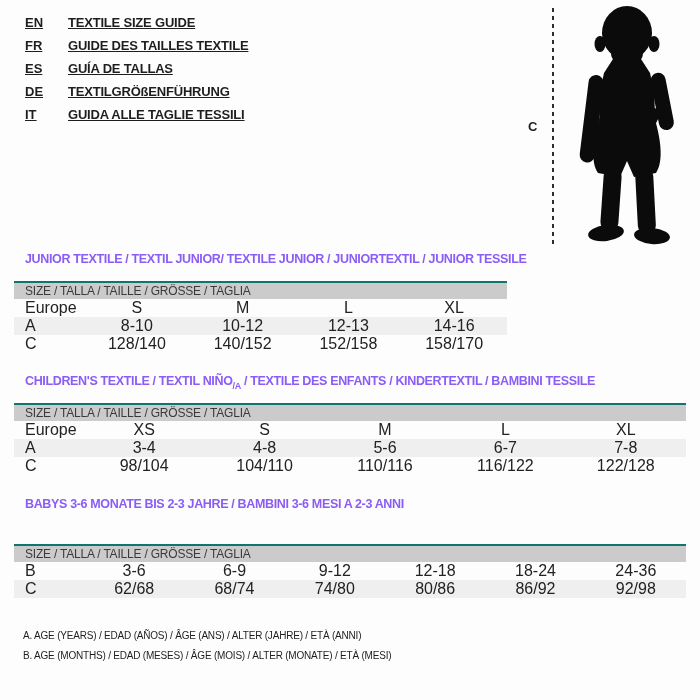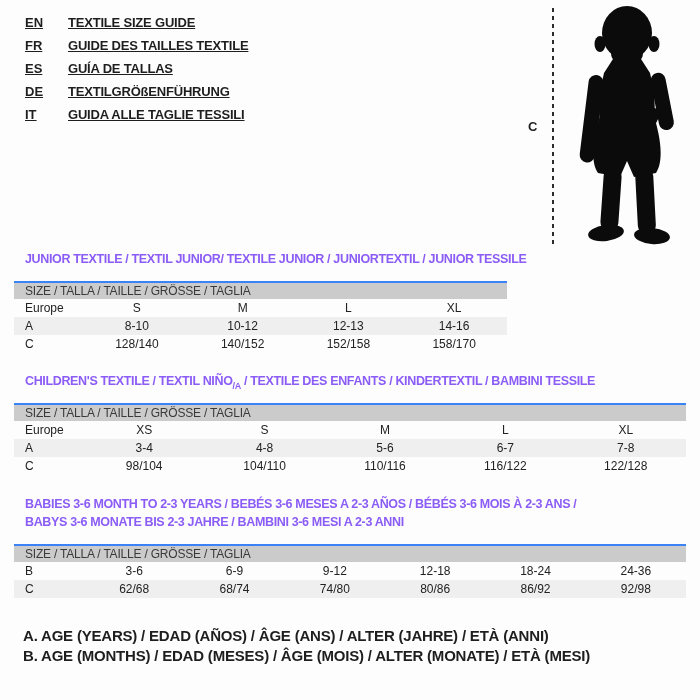--- a/index.html
+++ b/index.html
@@ -32,32 +32,32 @@
   #title-children { left:25px; top:372px; }
   #title-babies   { left:25px; top:495px; }
   .tbl-title sub { font-size:9px; letter-spacing:-0.3px; }
 
   
   table.size { position:absolute; border-collapse:collapse; table-layout:fixed; }
   #table-junior   { left:14px; top:281px; width:493px; }
   #table-children { left:14px; top:403px; width:672px; }
   #table-babies   { left:14px; top:544px; width:672px; }
 
-  table.size td { height:18px; padding:0; text-align:center; font-size:12px; color:#222; white-space:nowrap; }
+  table.size td { height:18px; padding:0; text-align:center; font-size:16px; color:#222; white-space:nowrap; }
   table.size td.lbl { text-align:left; padding-left:11px; }
   table.size tr.bar td {
-    background:#cbcbcb; border-top:2px solid #3b82f6;
+    background:#cbcbcb; border-top:2px solid #0f766e;
     text-align:left; padding-left:11px; height:16px;
     font-size:12px; color:#3a3a3a; letter-spacing:-0.2px;
   }
   table.size tr:nth-child(odd):not(.bar) td { background:#efefef; }
 
   
   .footnotes { position:absolute; left:23px; top:626px; }
-  .footnote { height:19.5px; line-height:19.5px; font-weight:bold; font-size:15px; white-space:nowrap; letter-spacing:-0.2px; }
+  .footnote { height:19.5px; line-height:19.5px; font-weight:normal; font-size:10px; white-space:nowrap; letter-spacing:-0.2px; }
 </style>
 </head>
 <body>
 
 <div class="canvas">
 
   <div class="lang-list">
       <div class="lang-row">
         <span class="lang-code">EN</span>
         <span class="lang-label">TEXTILE SIZE GUIDE</span>
@@ -183,21 +183,20 @@
           <td>98/104</td>
           <td>104/110</td>
           <td>110/116</td>
           <td>116/122</td>
           <td>122/128</td>
         </tr>
       </tbody>
     </table>
 
   <div class="tbl-title" id="title-babies">
-      <div><span>BABIES 3-6 MONTH TO 2-3 YEARS / BEBÉS 3-6 MESES A 2-3 AÑOS / BÉBÉS 3-6 MOIS À 2-3 ANS /</span></div>
       <div><span>BABYS 3-6 MONATE BIS 2-3 JAHRE / BAMBINI 3-6 MESI A 2-3 ANNI</span></div>
     </div>
   <table class="size" id="table-babies">
       <colgroup>
         <col style="width: 70px;">
         <col>
         <col>
         <col>
         <col>
         <col>

